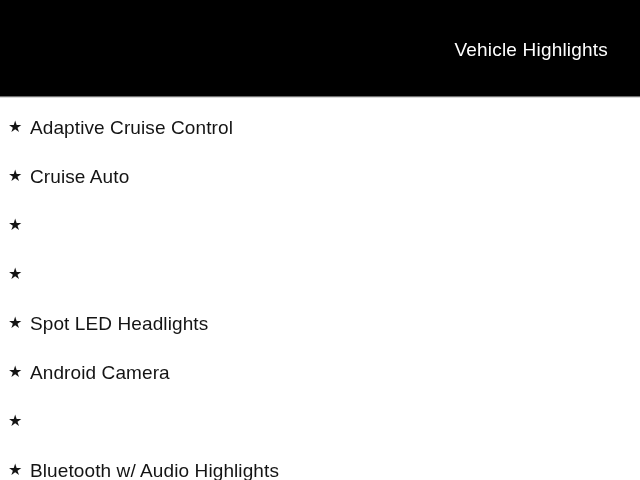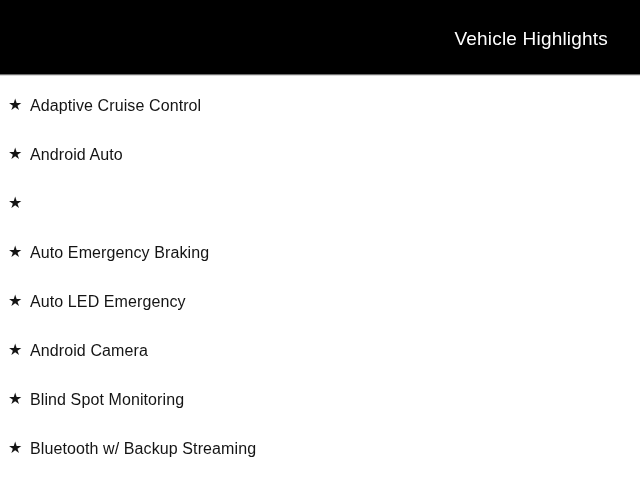--- a/index.html
+++ b/index.html
@@ -6,21 +6,21 @@
   html, body { background: #ffffff; }
   body { font-family: "Liberation Sans", sans-serif; }
   .screen {
     position: relative;
     width: 640px;
     height: 480px;
     background: #ffffff;
     overflow: hidden;
   }
   .header {
-    height: 75px;
+    height: 97px;
     background: #000000;
     display: flex;
     align-items: center;
     justify-content: flex-end;
     padding-right: 32px;
     border-bottom: 1px solid #6e6e6e;
     box-shadow: 0 1px 0 #d9d9d9;
   }
   .header-title {
     color: #ffffff;
@@ -39,61 +39,59 @@
   }
   .star {
     flex: 0 0 22px;
     width: 22px;
     font-size: 16px;
     line-height: 1;
     color: #141414;
     padding-bottom: 2px;
   }
   .feature-label {
-    font-size: 16px;
+    font-size: 19px;
     color: #141414;
     letter-spacing: 0.1px;
   }
 </style>
 </head>
 <body>
 
 <div class="screen">
 
   <div class="header">
     <span class="header-title">Vehicle Highlights</span>
   </div>
 
   <ul class="highlights-list">
     <li class="highlight-item">
       <span class="star">★</span>
       <span class="feature-label">Adaptive Cruise Control</span>
     </li>
     <li class="highlight-item">
       <span class="star">★</span>
-      <span class="feature-label">Android Auto</span>
+      <span class="feature-label">Cruise Auto</span>
     </li>
     <li class="highlight-item">
       <span class="star">★</span>
     </li>
     <li class="highlight-item">
       <span class="star">★</span>
-      <span class="feature-label">Auto Emergency Braking</span>
     </li>
     <li class="highlight-item">
       <span class="star">★</span>
-      <span class="feature-label">Auto LED Emergency</span>
+      <span class="feature-label">Spot LED Headlights</span>
     </li>
     <li class="highlight-item">
       <span class="star">★</span>
       <span class="feature-label">Android Camera</span>
     </li>
     <li class="highlight-item">
       <span class="star">★</span>
-      <span class="feature-label">Blind Spot Monitoring</span>
     </li>
     <li class="highlight-item">
       <span class="star">★</span>
-      <span class="feature-label">Bluetooth w/ Backup Streaming</span>
+      <span class="feature-label">Bluetooth w/ Audio Highlights</span>
     </li>
   </ul>
 
 </div>
 
 </body></html>

